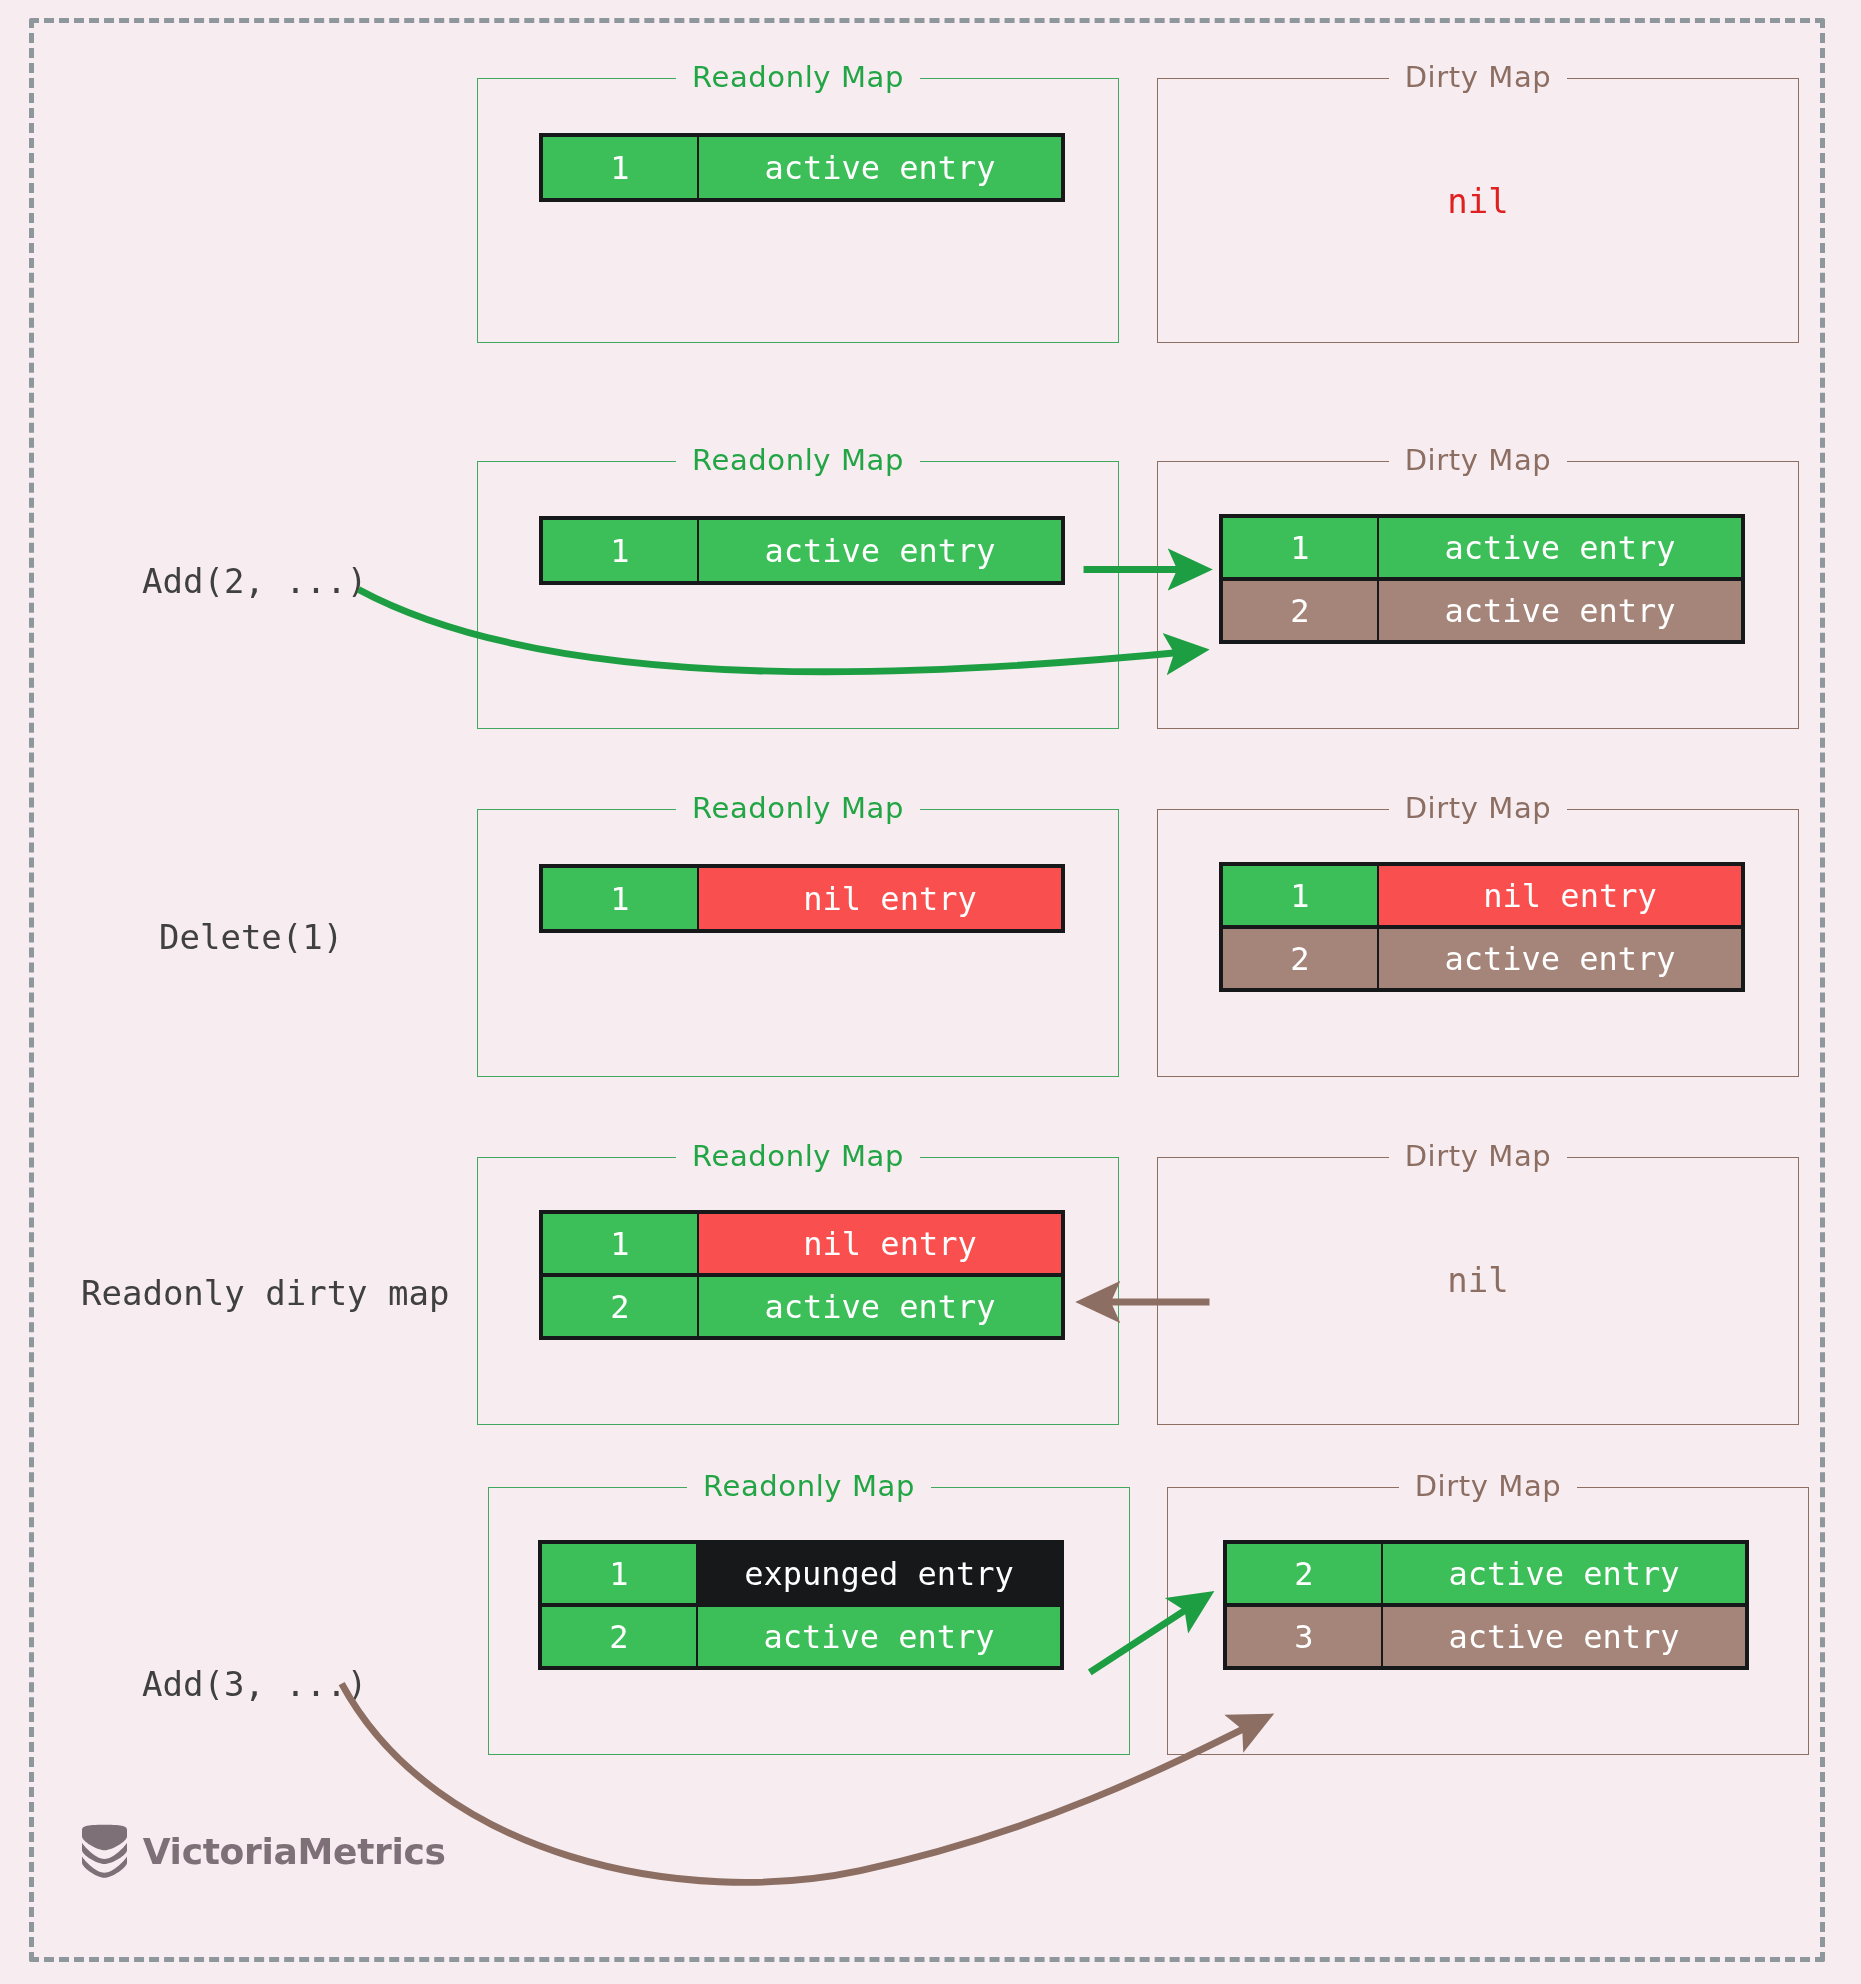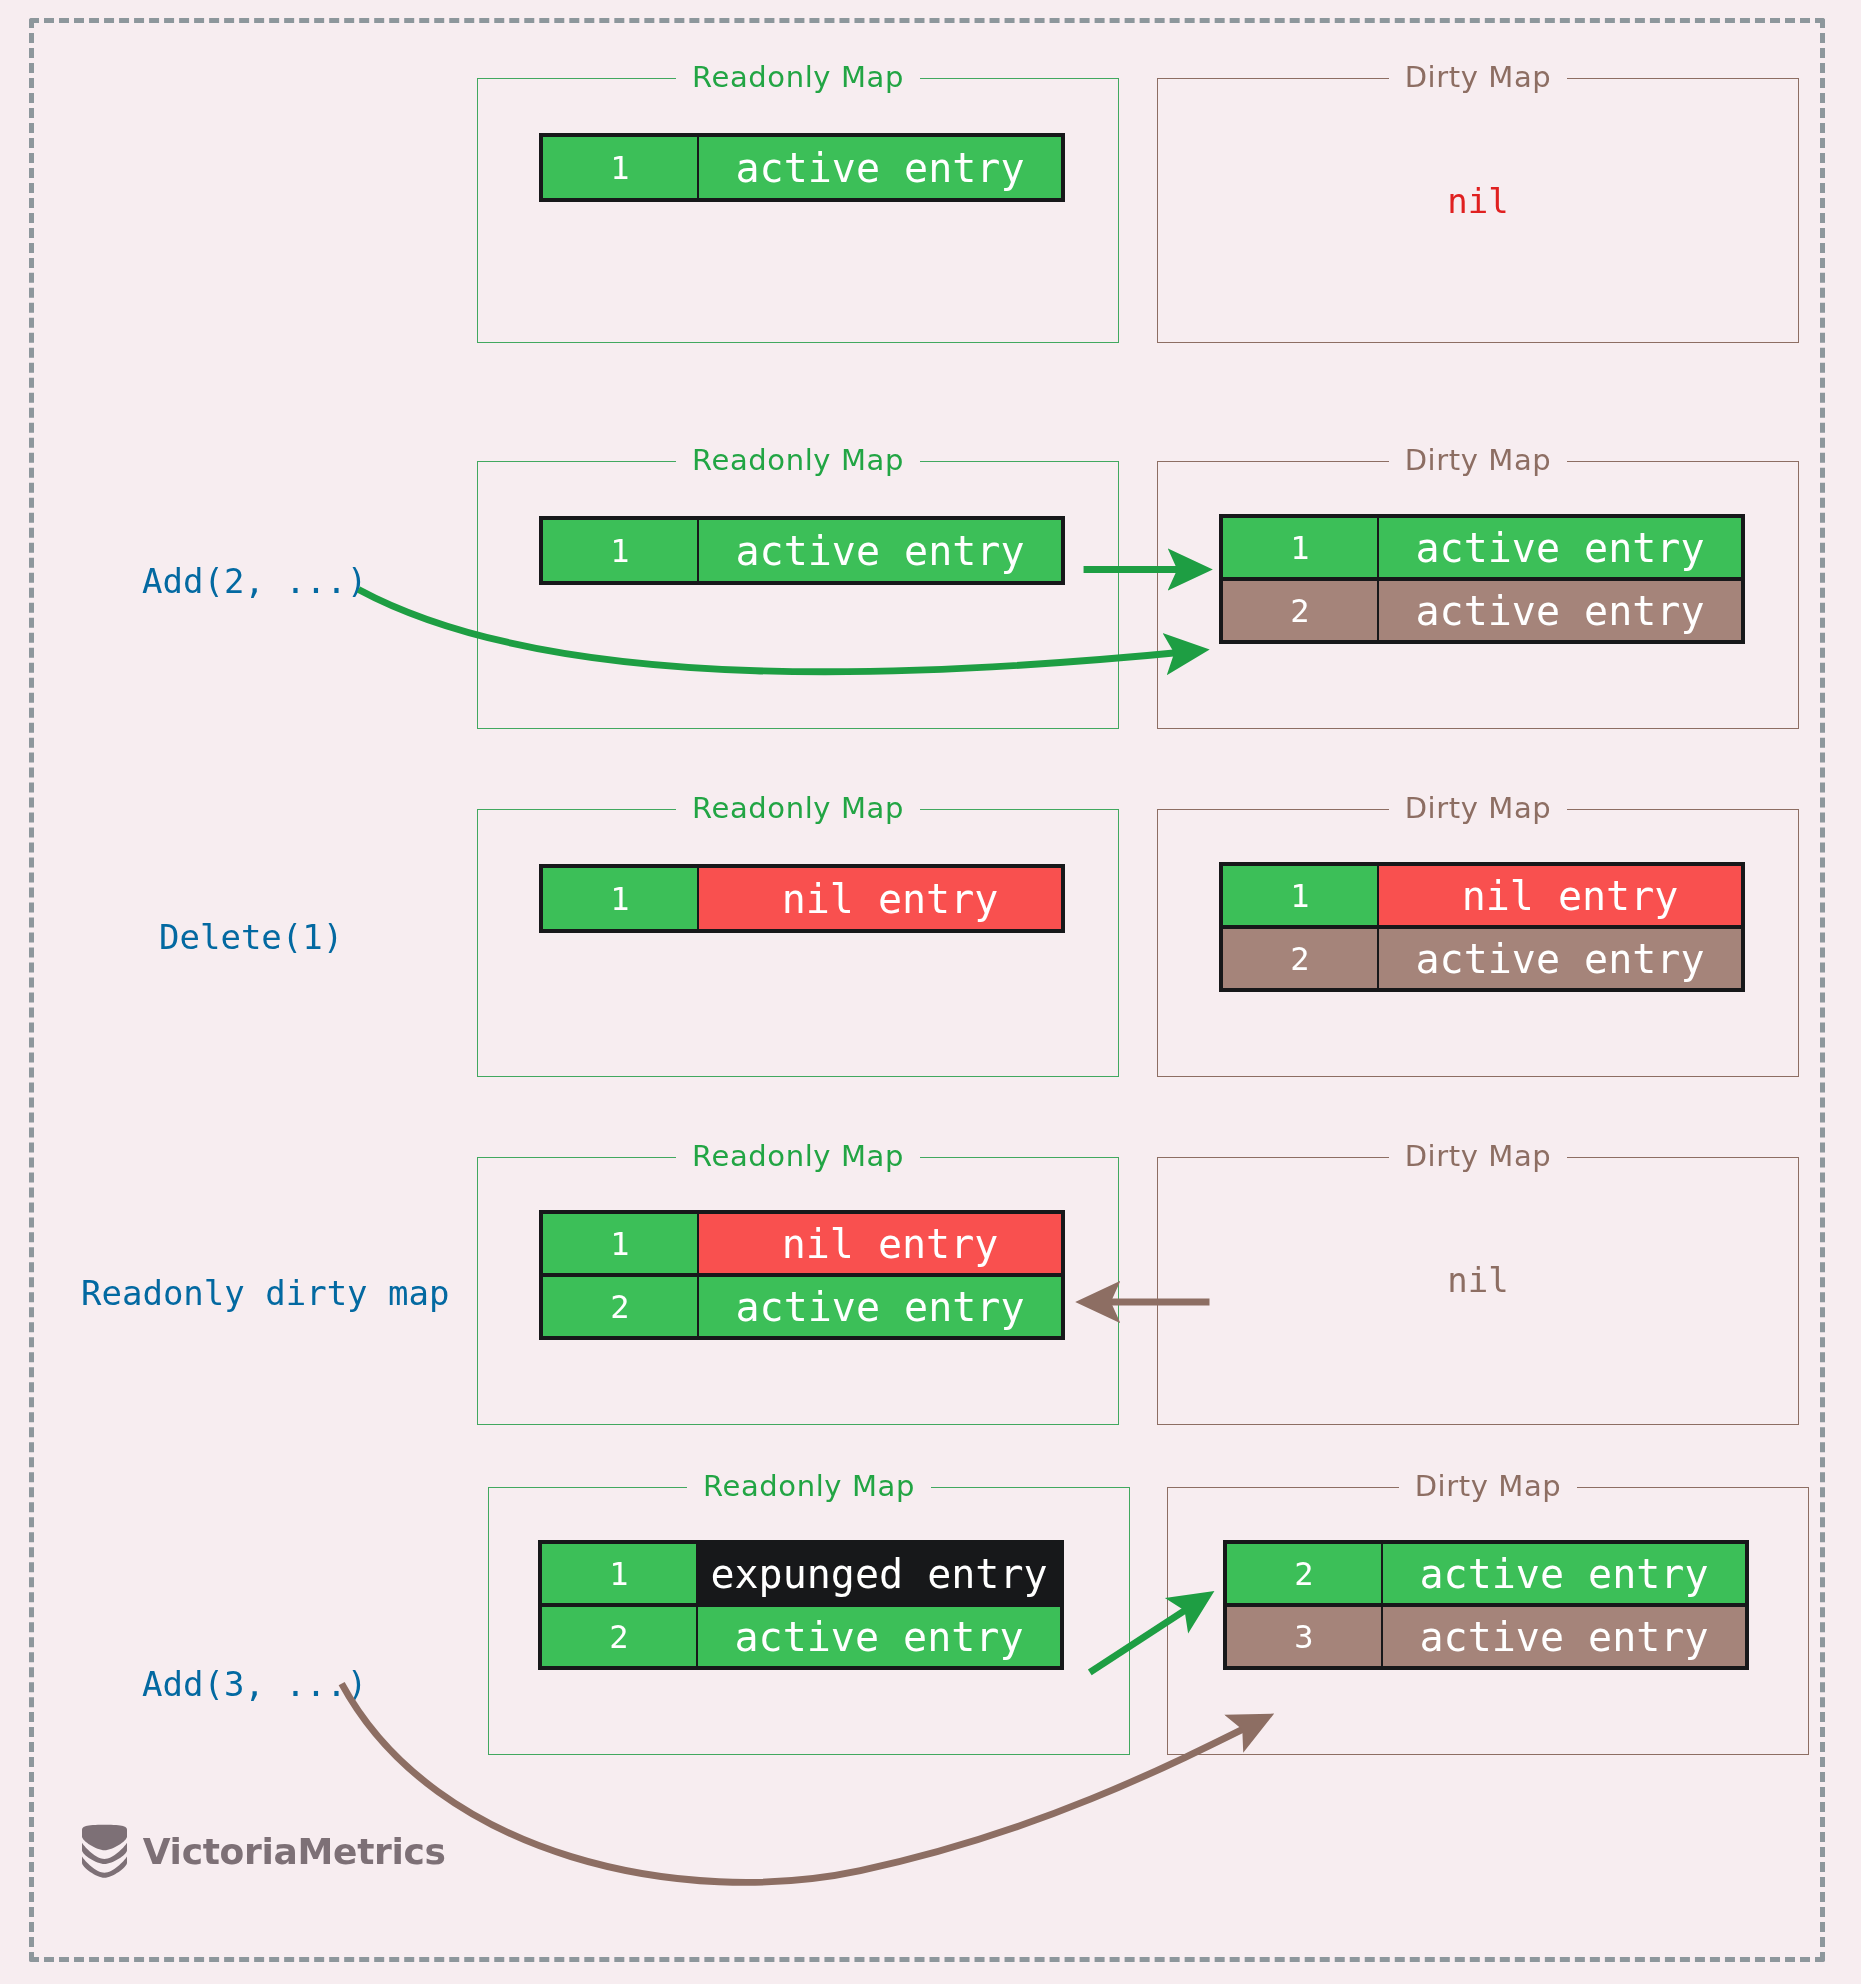--- a/index.html
+++ b/index.html
@@ -30,37 +30,37 @@
   .entries{position:absolute;border:4.4px solid #17181a;box-sizing:content-box;display:flex;flex-direction:column;}
   .entry{display:flex;flex:1 1 0;}
   .entry + .entry{border-top:4.4px solid #17181a;}
   .cell-key{
     display:flex;align-items:center;justify-content:center;
     color:#ffffff;font-family:"DejaVu Sans Mono",monospace;font-size:32px;
     border-right:2.5px solid #17181a;box-sizing:border-box;
   }
   .cell-val{
     flex:1;display:flex;align-items:center;justify-content:center;
-    color:#ffffff;font-family:"DejaVu Sans Mono",monospace;font-size:40px;
+    color:#ffffff;font-family:"DejaVu Sans Mono",monospace;font-size:32px;
     box-sizing:border-box;
   }
   .c-green{background:#3cbf58;}
   .c-brown{background:#a5847a;}
   .c-red{background:#f9504f;padding-left:20px;}
   .c-black{background:#17181a;}
 
   .nil-text{
     position:absolute;width:100%;text-align:center;
     font-family:"DejaVu Sans Mono",monospace;font-size:34px;color:#e02020;
   }
   .nil-text.brownish{color:#8d6e63;}
 
   .op-label{
     position:absolute;font-family:"DejaVu Sans Mono",monospace;
-    font-size:34px;color:#0369a1;white-space:nowrap;
+    font-size:34px;color:#404040;white-space:nowrap;
   }
 
   svg.arrows{position:absolute;left:0;top:0;width:1861px;height:1985px;pointer-events:none;}
 
   
   .logo-wrap{position:absolute;left:80px;top:1824px;display:flex;align-items:center;gap:13.7px;}
   .logo-text{font-family:"DejaVu Sans",sans-serif;font-size:36px;font-weight:bold;color:#7d7076;letter-spacing:-0.3px;}
 </style>
 </head>
 <body>

